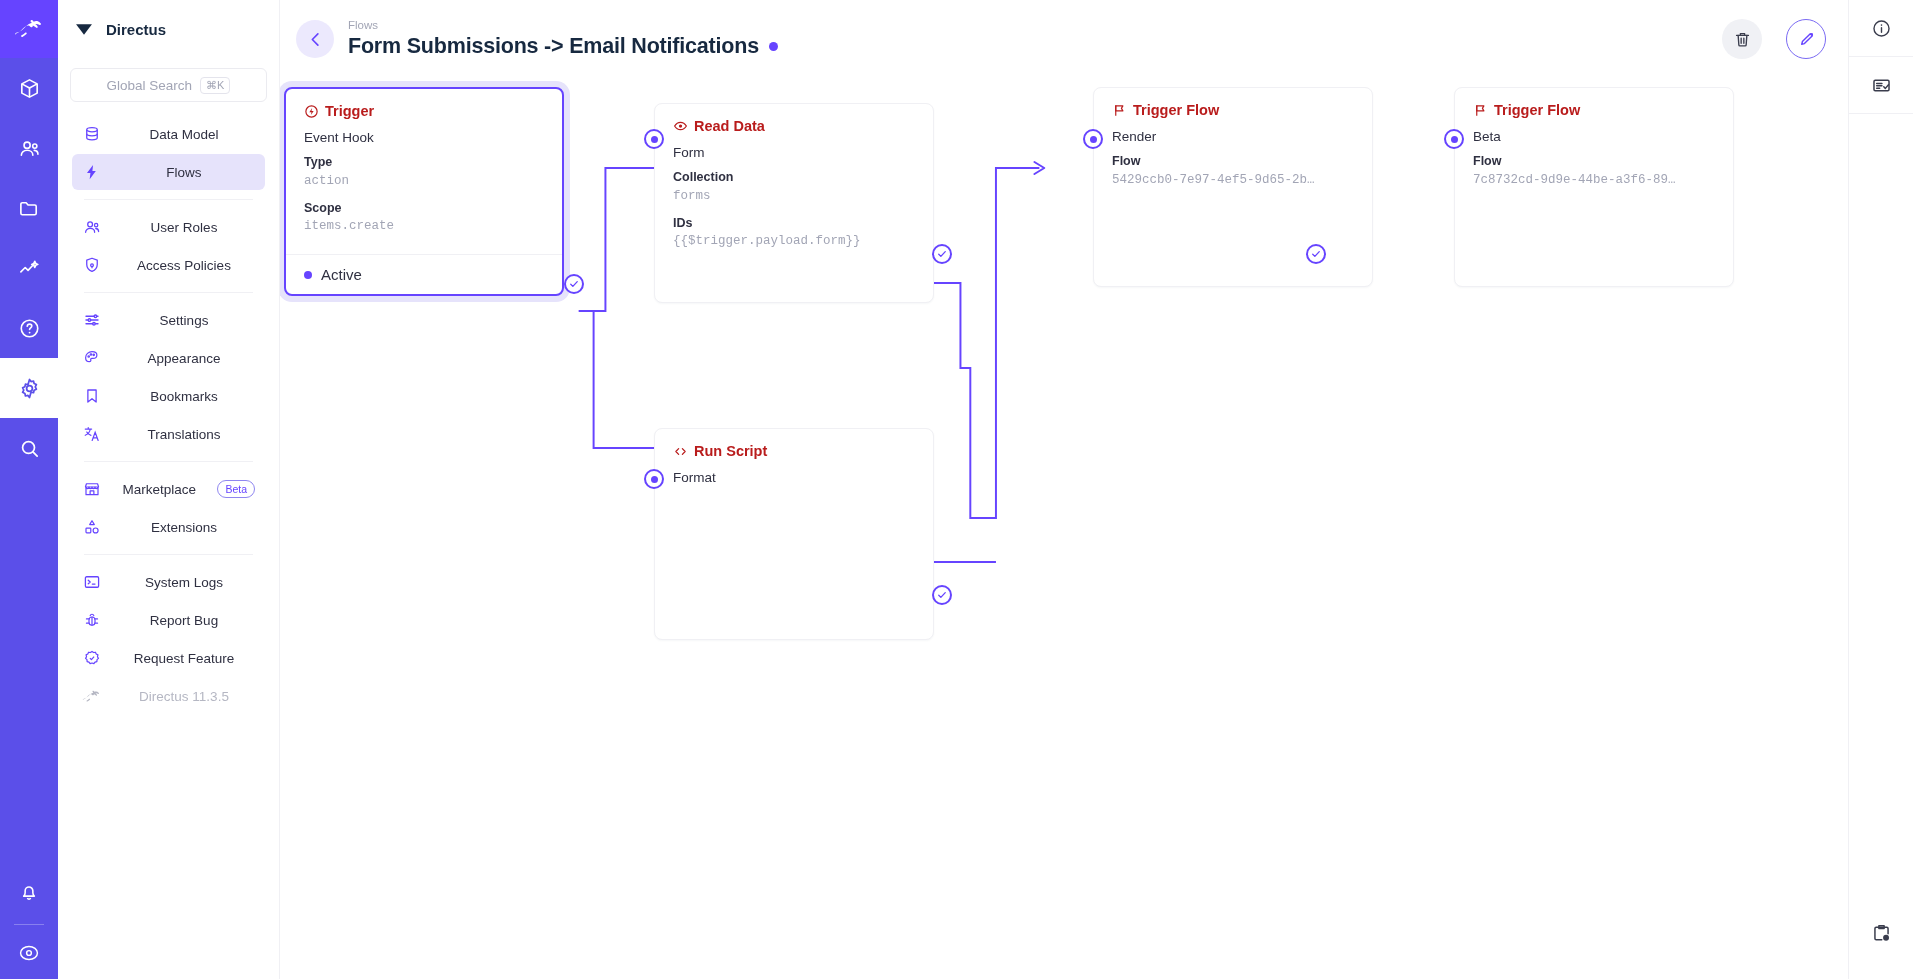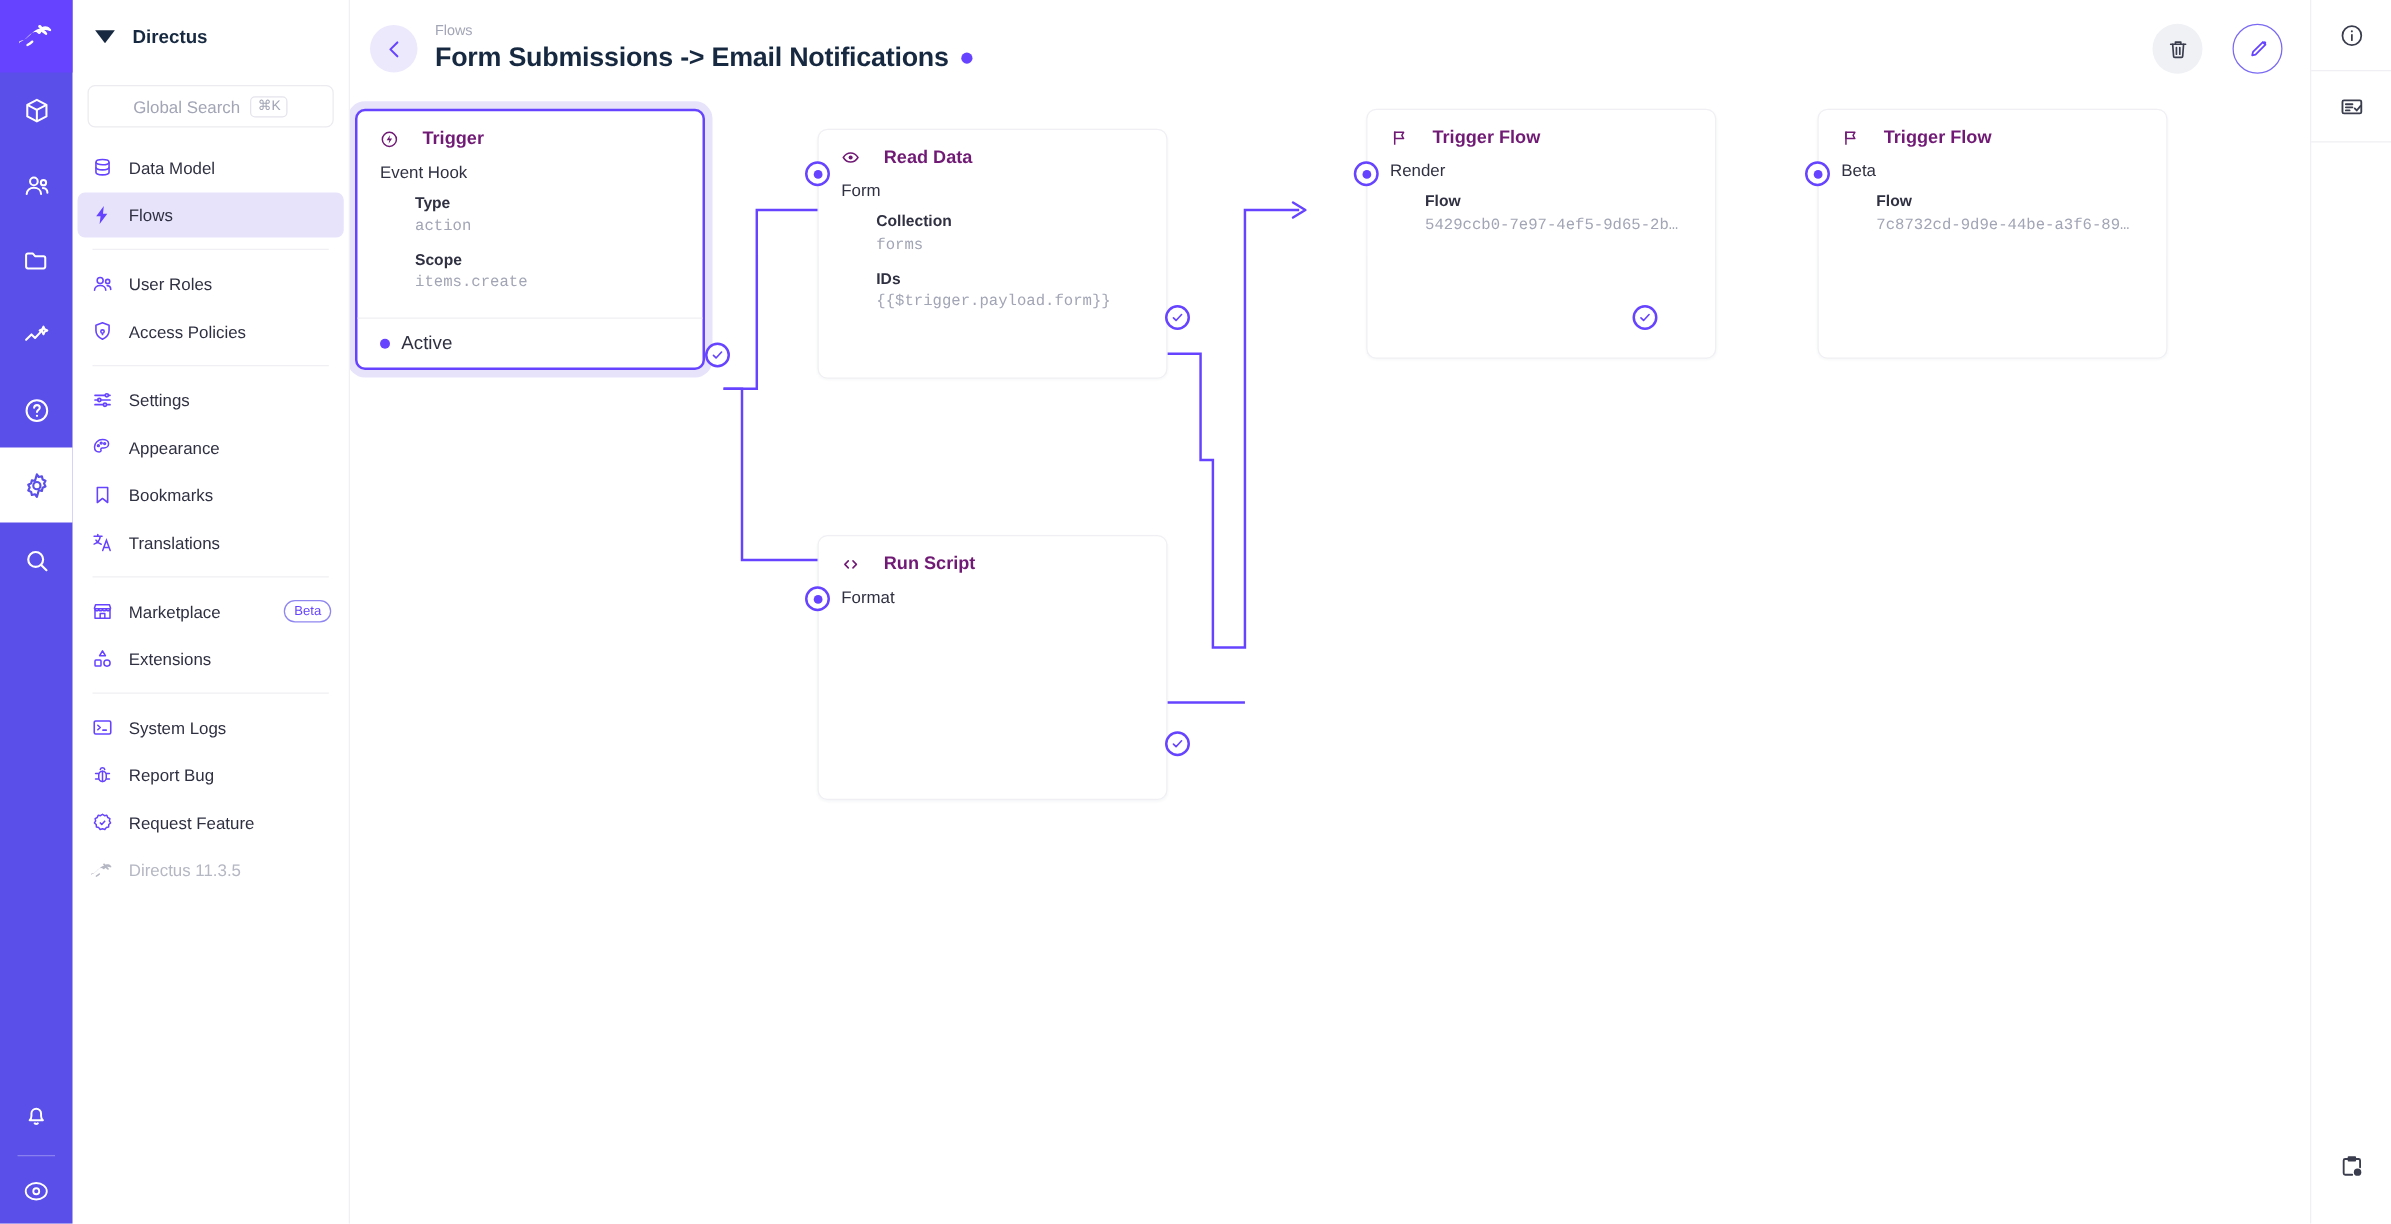--- a/index.html
+++ b/index.html
@@ -44,21 +44,21 @@
   .search-box {
     margin: 10px 12px 14px 12px; height: 34px;
     border: 1px solid #ebebf0; border-radius: 6px;
     display: flex; align-items: center; justify-content: center; gap: 8px;
     color: #a2a5b5; font-size: 13.5px;
   }
   .kbd {
     border: 1px solid #e4e4ec; border-radius: 4px;
     font-size: 11px; padding: 2px 5px; color: #a2a5b5; line-height: 1;
   }
-  .nav-list { padding: 0 4px; }
+  .nav-list { padding: 0 14px; text-align: center; }
   .nav-item {
     height: 36px; display: flex; align-items: center; gap: 12px;
     padding: 0 10px; border-radius: 6px; font-size: 13.5px; color: #2f3041;
     margin-bottom: 2px;
   }
   .nav-item.active { background: #e6e3fb; }
   .nav-item .ni-icon { width: 19px; height: 19px; color: #6644ff; flex: 0 0 19px; display:flex; align-items:center; justify-content:center;}
   .nav-item .ni-icon svg { display:block; }
   .nav-item.muted { color: #b5b7c3; }
   .nav-item.muted .ni-icon { color: #b5b7c3; }
@@ -103,27 +103,27 @@
     position: absolute; width: 280px; background: #fff;
     border: 1px solid #f0f0f4; border-radius: 8px;
     box-shadow: 0 1px 2px rgba(23,41,64,.04);
   }
   .node.selected {
     border: 2px solid #6644ff;
     box-shadow: 0 0 0 6px #e6e3fb;
   }
   .node-body { padding: 14px 18px 10px 18px; }
   .node-head {
-    display: flex; align-items: center; gap: 19px;
-    color: #701a75; font-weight: 700; font-size: 14.5px; margin-bottom: 11px;
+    display: flex; align-items: center; gap: 6px;
+    color: #b91c1c; font-weight: 700; font-size: 14.5px; margin-bottom: 11px;
   }
   .node-head .nh-icon { width: 15px; height: 15px; display:flex; align-items:center; justify-content:center; }
   .node-head .nh-icon svg { display:block; }
   .node-name { font-size: 13.5px; color: #2f3041; margin-bottom: 8px; }
-  .field { margin-bottom: 8px; margin-left: 28px; }
+  .field { margin-bottom: 8px; }
   .field-label { font-size: 12.5px; font-weight: 700; color: #2f3041; line-height: 1.5; }
   .field-value {
     font-family: "Liberation Mono", monospace; font-size: 12.5px;
     color: #a2a5b5; line-height: 1.5;
     white-space: nowrap; overflow: hidden; text-overflow: ellipsis;
   }
   .node-footer {
     border-top: 1px solid #f0f0f4; padding: 11px 18px;
     display: flex; align-items: center; gap: 9px;
     font-size: 15px; color: #2f3041;

